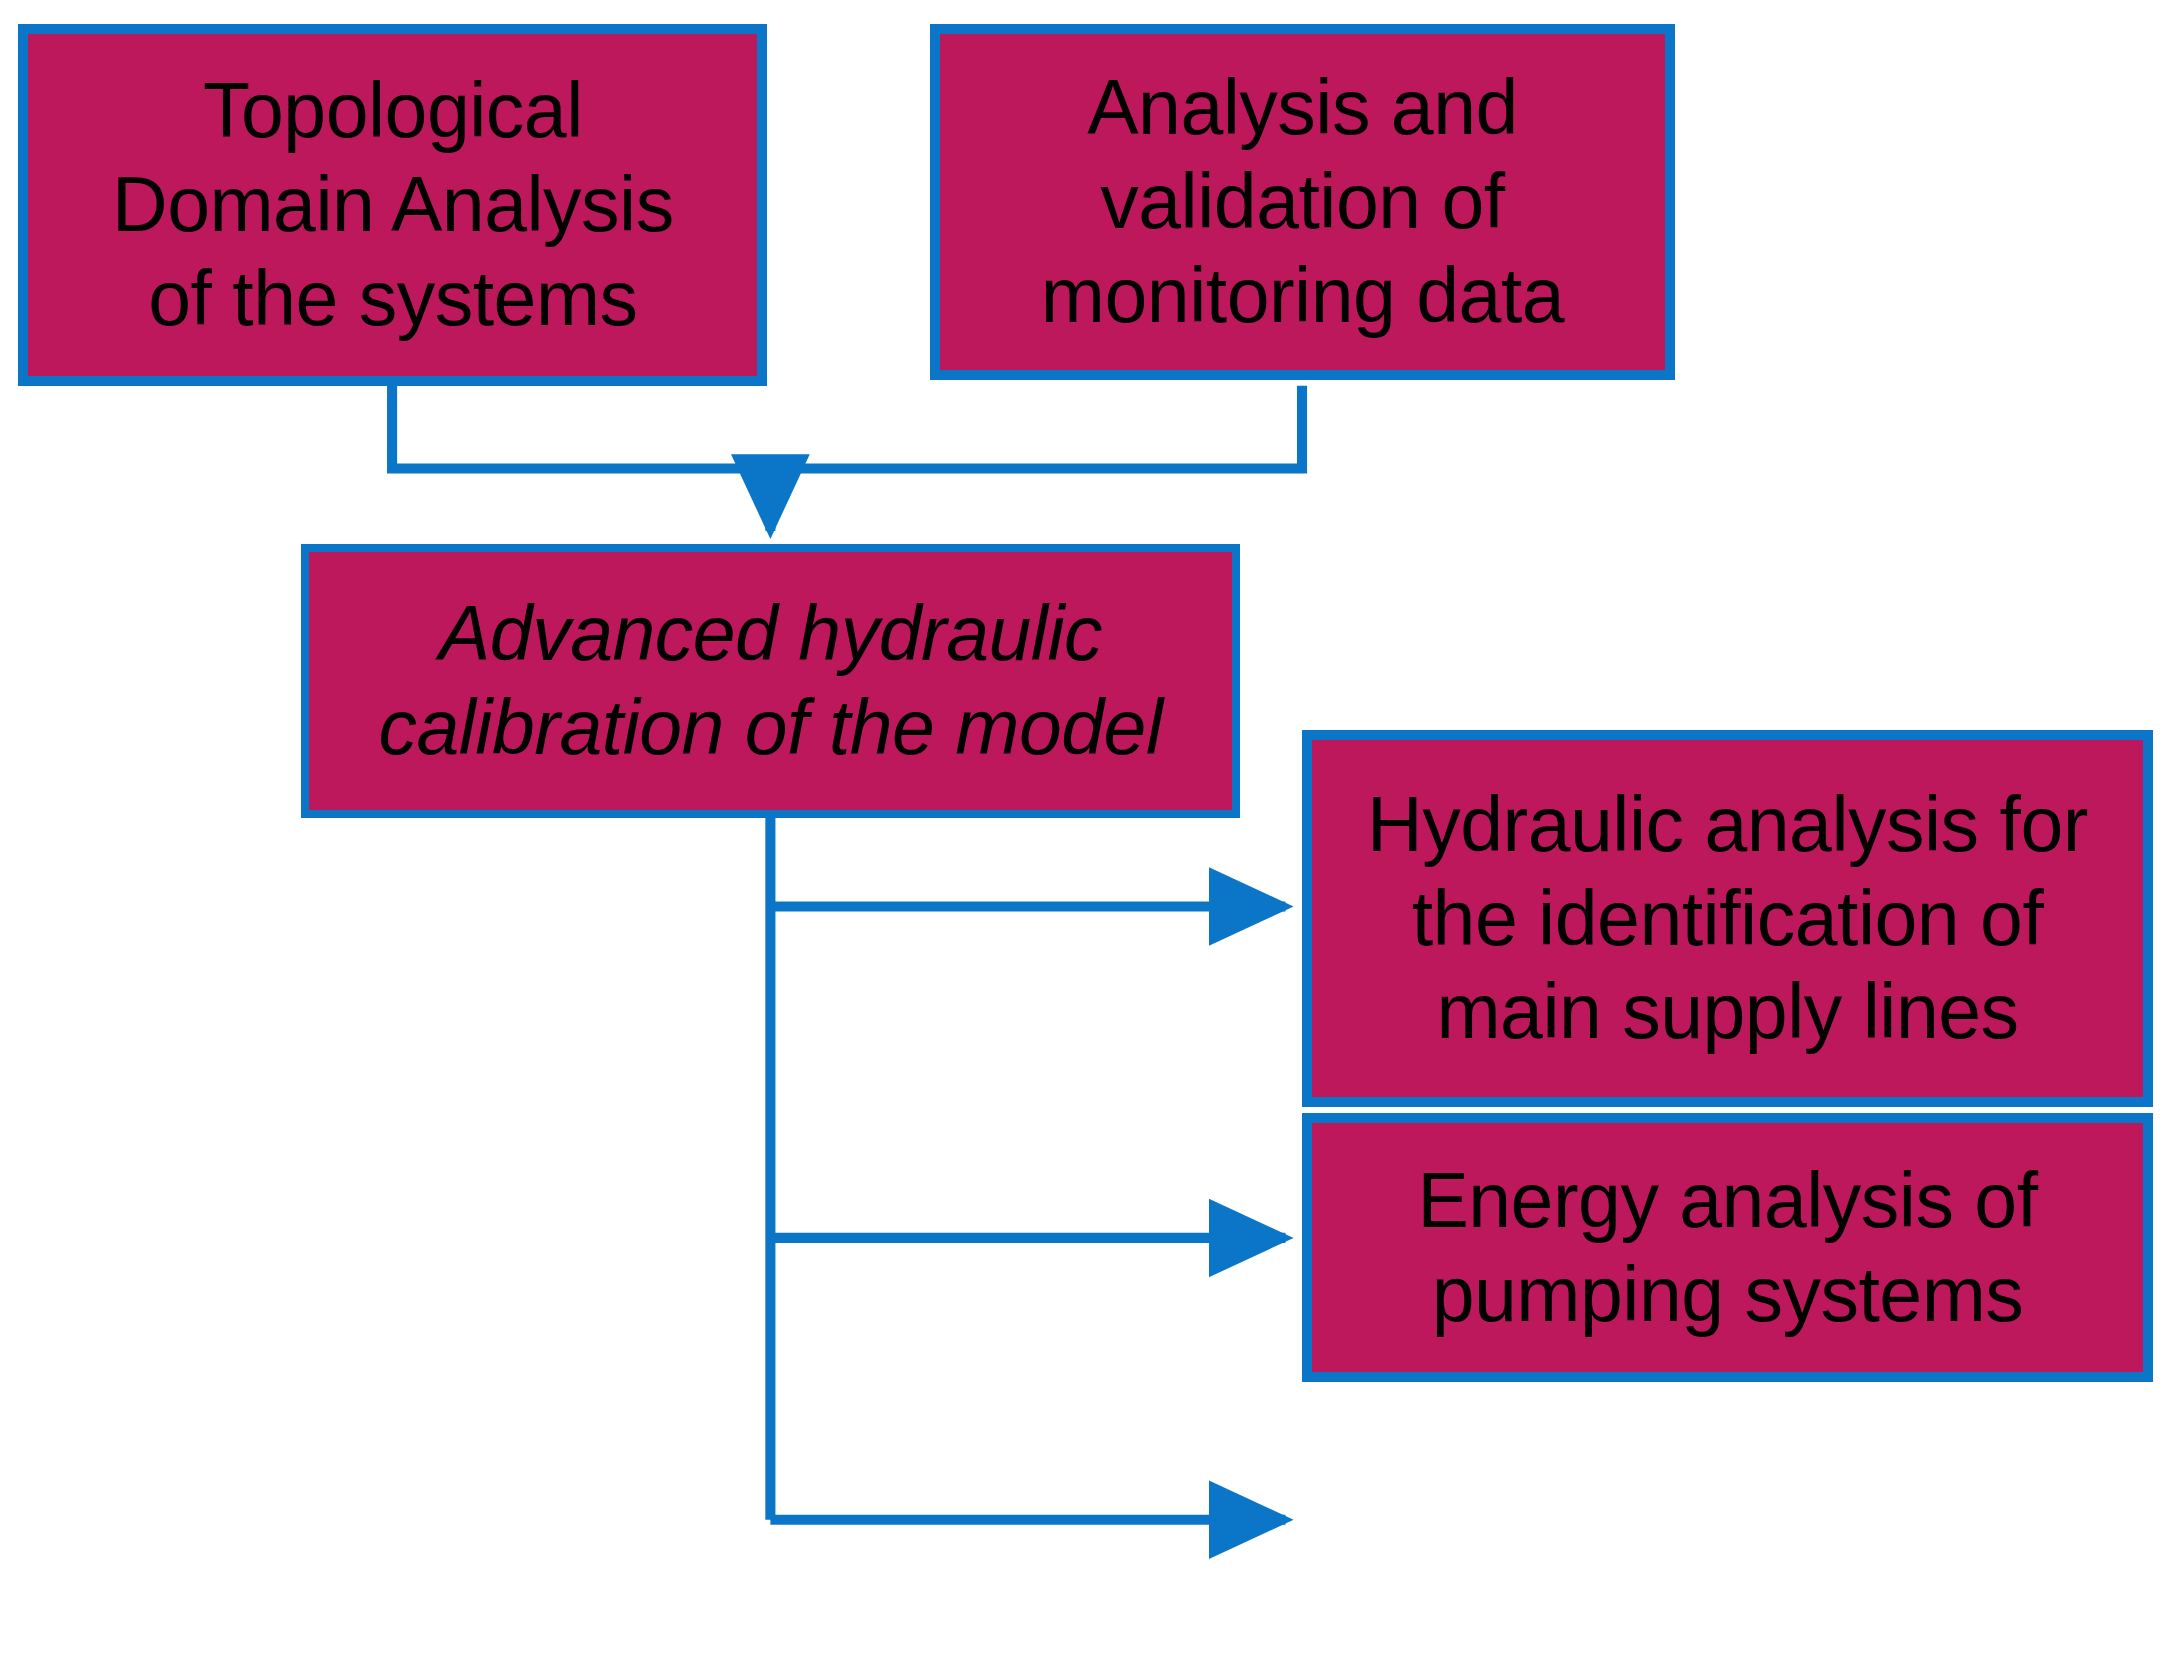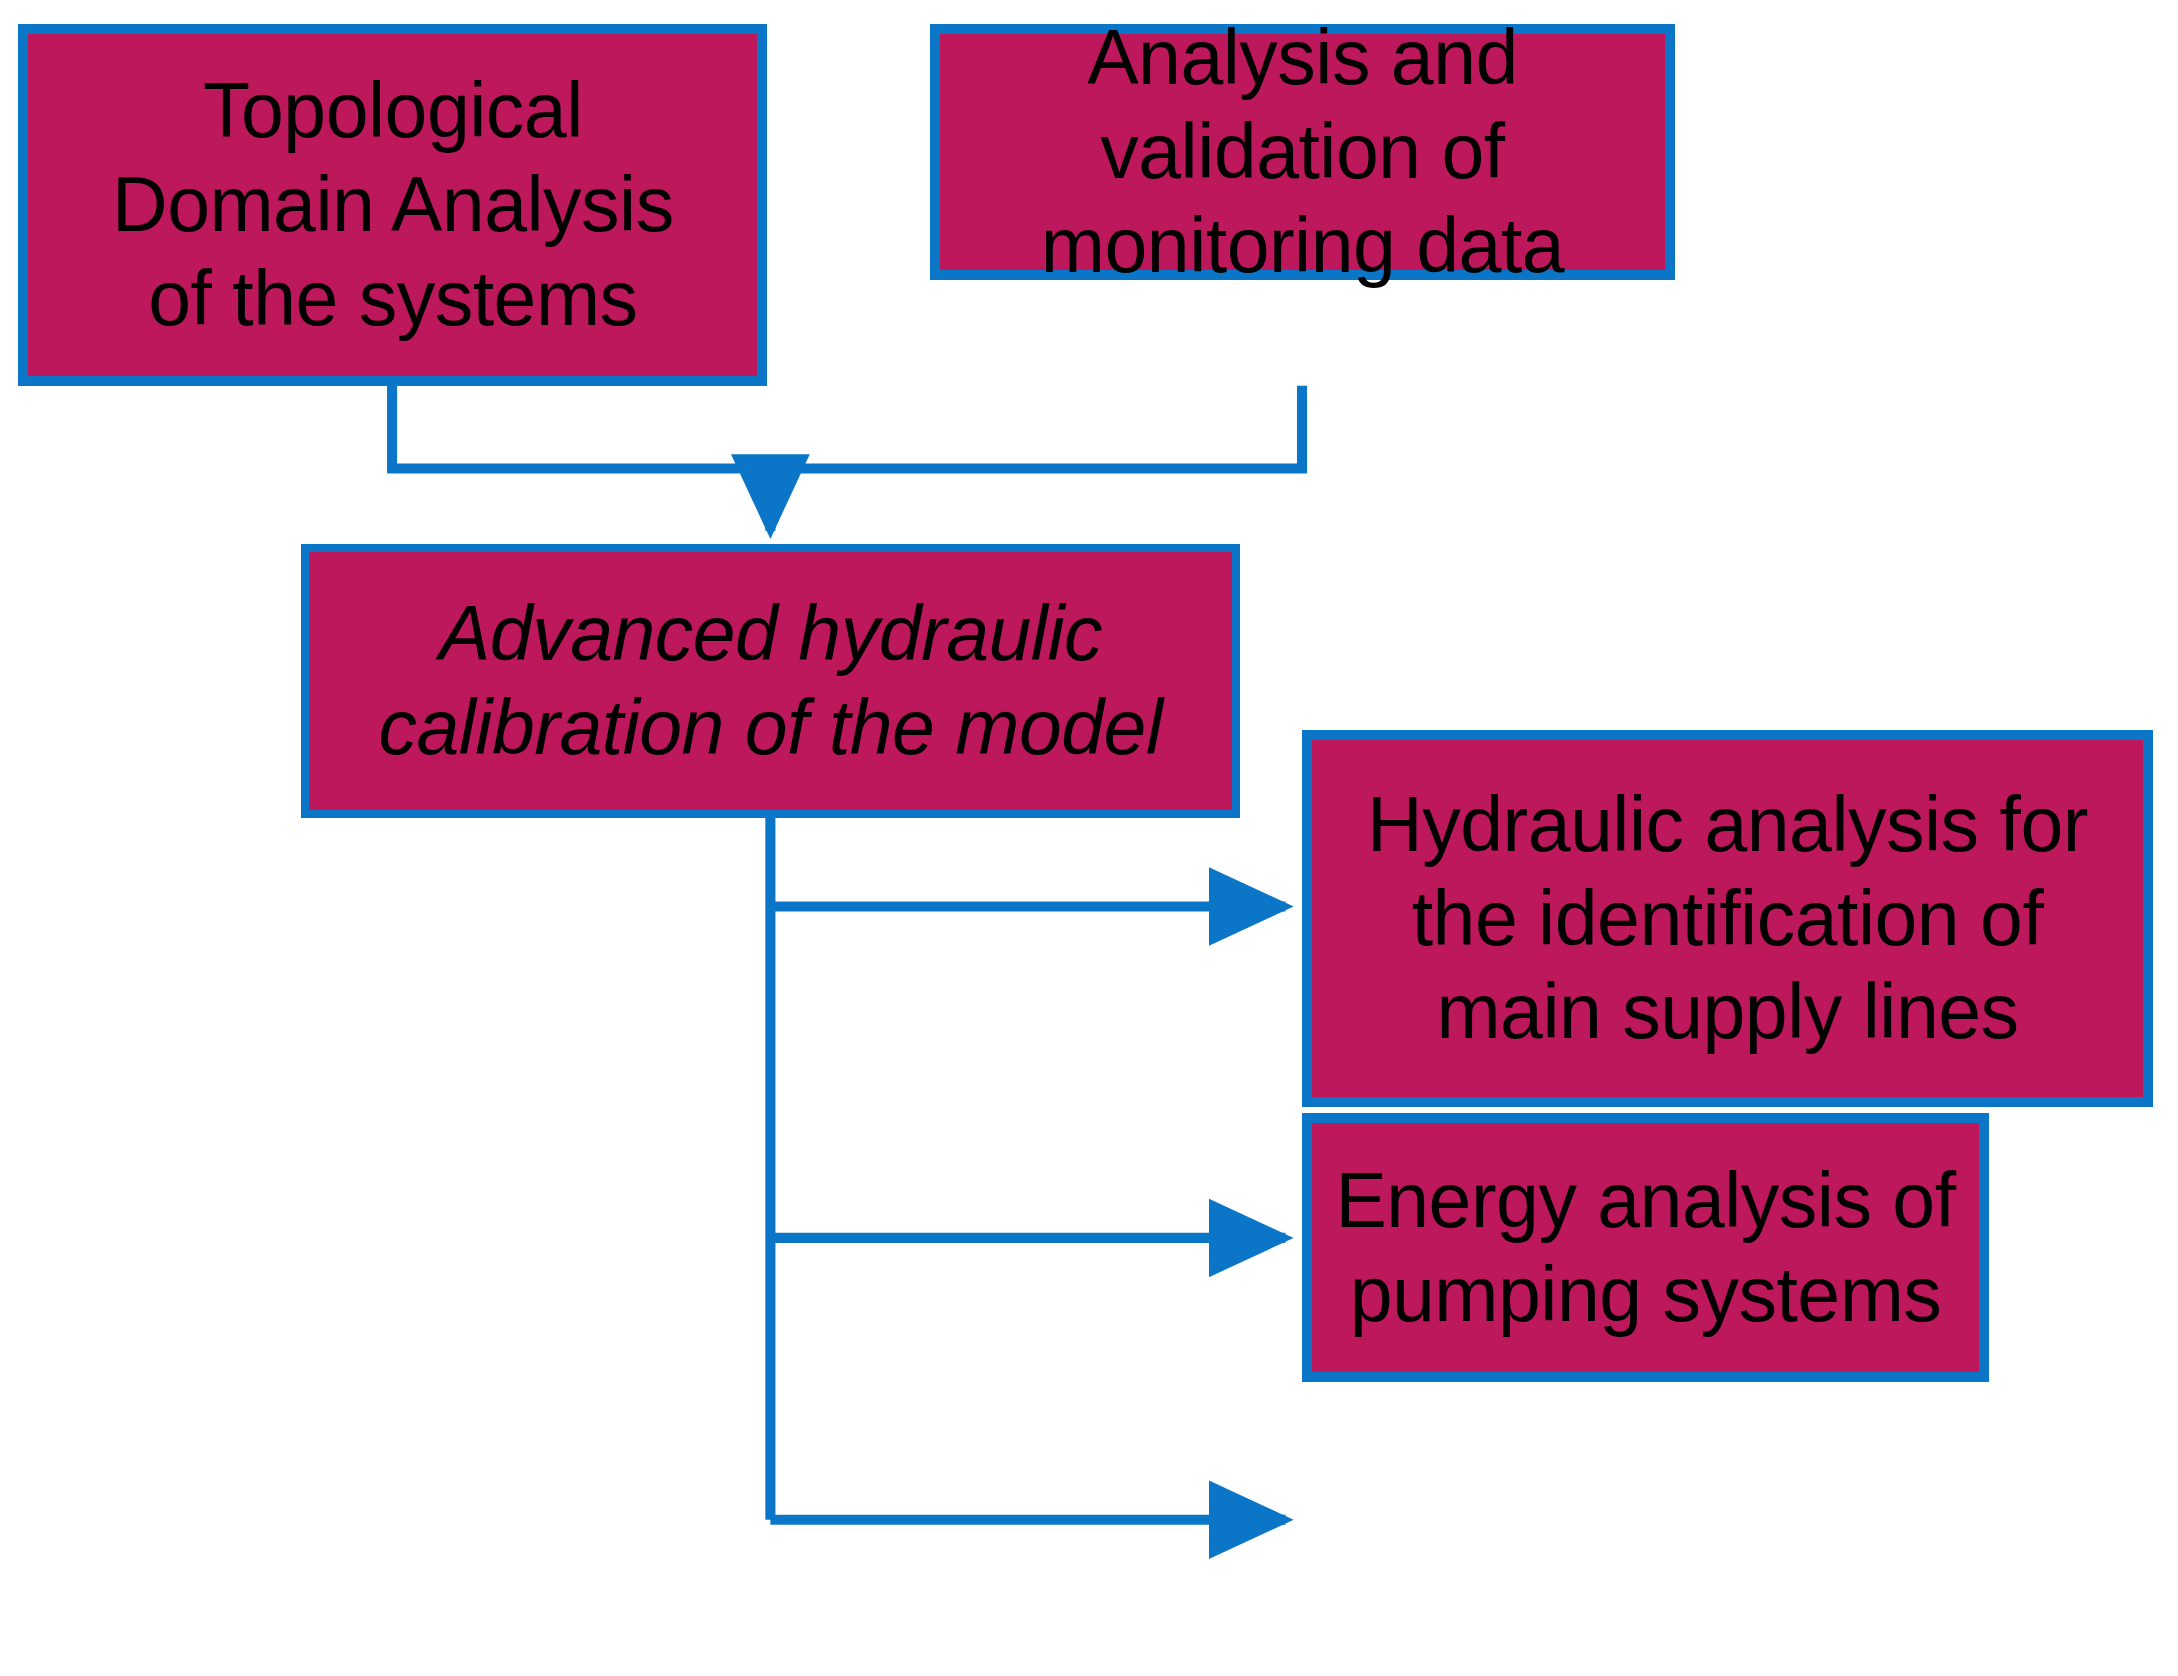--- a/index.html
+++ b/index.html
@@ -82,37 +82,37 @@
       <path d="M 839 1655 L 1400 1655" fill="none" stroke="#0b76c8" stroke-width="11" marker-end="url(#arrowhead)"></path>
     </g>
   </svg>
 
   <div class="node-box" style="left:18.4px; top:24px; width:749px; height:362px; border:10px solid #0b76c8;">
     <span class="node-label" style="font-size:77px;">Topological
 Domain Analysis
 of the systems</span>
   </div>
 
-  <div class="node-box" style="left:930px; top:24px; width:745px; height:256px; border:10px solid #0b76c8;">
+  <div class="node-box" style="left:930px; top:24px; width:745px; height:356px; border:10px solid #0b76c8;">
     <span class="node-label" style="font-size:77px;">Analysis and
 validation of
 monitoring data</span>
   </div>
 
   <div class="node-box" style="left:301px; top:544px; width:939px; height:274px; border:8.3px solid #0b76c8;">
     <span class="node-label" style="font-size:77px;font-style:italic;">Advanced hydraulic
 calibration of the model</span>
   </div>
 
   <div class="node-box" style="left:1302px; top:730px; width:851px; height:377px; border:10px solid #0b76c8;">
     <span class="node-label" style="font-size:77px;">Hydraulic analysis for
 the identification of
 main supply lines</span>
   </div>
 
-  <div class="node-box" style="left:1302px; top:1113px; width:687px; height:269px; border:10px solid #0b76c8;">
+  <div class="node-box" style="left:1302px; top:1113px; width:851px; height:269px; border:10px solid #0b76c8;">
     <span class="node-label" style="font-size:77px;">Energy analysis of
 pumping systems</span>
   </div>
 
 
 </div>
 
 
 </body></html>

